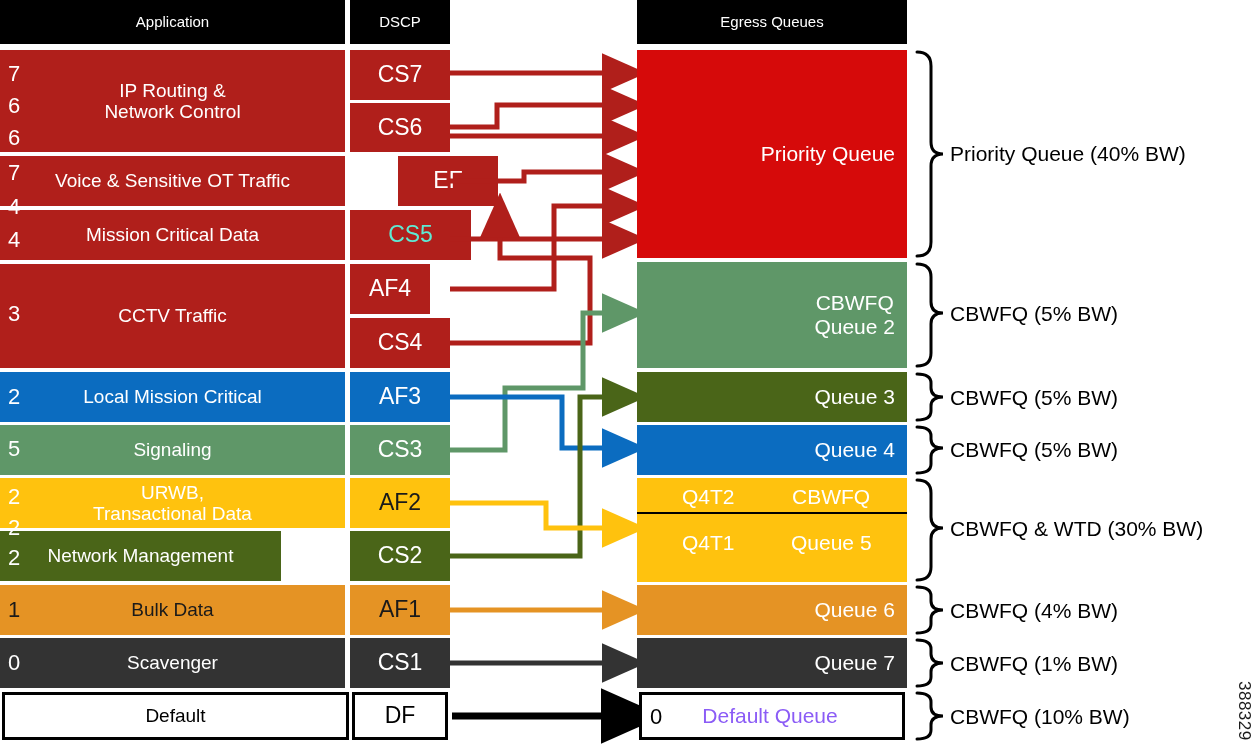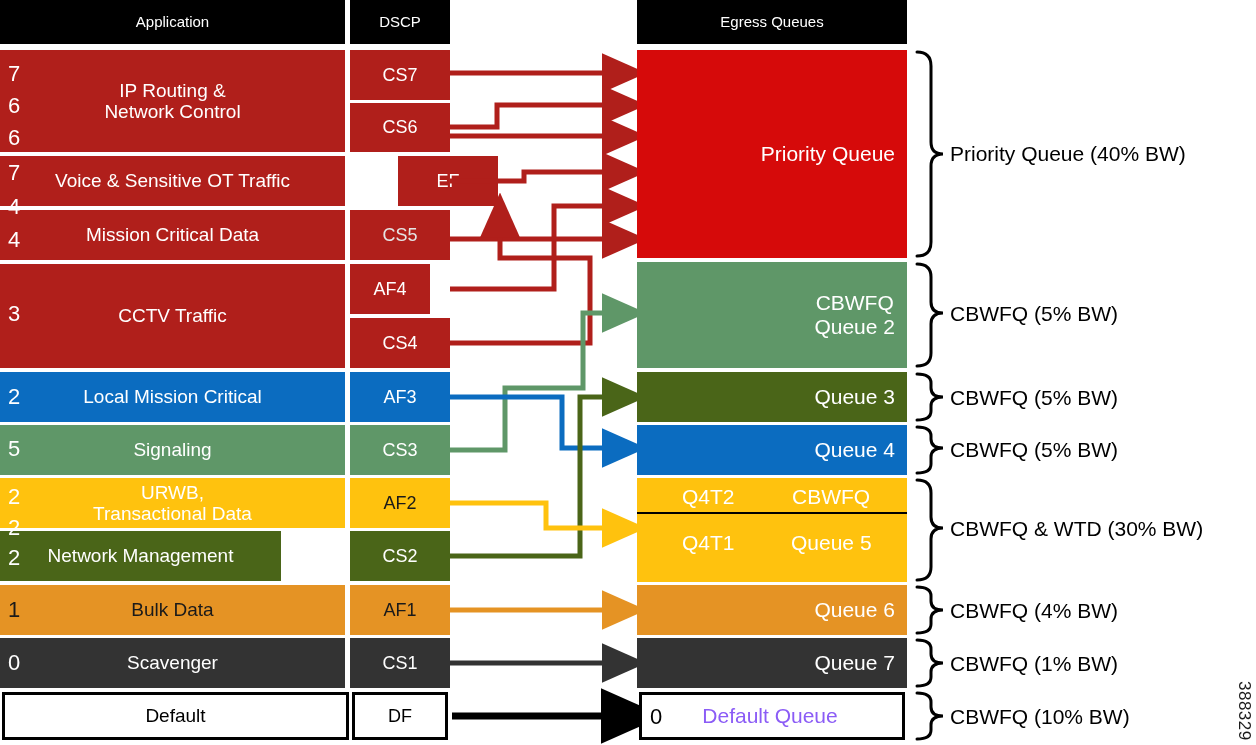--- a/index.html
+++ b/index.html
@@ -22,21 +22,21 @@
     white-space: pre-line;
   }
 
   .hdr {
     background: #000000;
     color: #ffffff;
     font-size: 15px;
   }
 
   .app-cell { font-size: 19px; }
-  .dscp-cell { font-size: 18px; }
+  .dscp-cell { font-size: 23px; }
   .queue-cell {
     justify-content: flex-end;
     padding-right: 12px;
     font-size: 21px;
     padding-left: 8px;
   }
   .queue-num {
     position: absolute;
     left: 8px;
     font-size: 22px;
@@ -105,21 +105,21 @@
 
   <div class="cell app-cell" style="left:0px; top:585px; width:345px; height:50px; background:#E59324; color:#1A1A1A;">Bulk Data</div>
 
   <div class="cell app-cell" style="left:0px; top:638px; width:345px; height:50px; background:#333333; color:#fff;">Scavenger</div>
 
   <div class="cell app-cell" style="left:2px; top:692px; width:347px; height:48px; background:#fff; color:#000; border:3px solid #000;">Default</div>
 
   <div class="cell dscp-cell" style="left:350px; top:50px; width:100px; height:50px; background:#B01F1B; color:#fff;">CS7</div>
   <div class="cell dscp-cell" style="left:350px; top:103px; width:100px; height:49px; background:#B01F1B; color:#fff;">CS6</div>
   <div class="cell dscp-cell" style="left:350px; top:156px; width:100px; height:50px; background:#B01F1B; color:#fff;margin-left:48px;">EF</div>
-  <div class="cell dscp-cell" style="left:350px; top:210px; width:100px; height:50px; background:#B01F1B; color:#e5e5e5;">CS5</div>
+  <div class="cell dscp-cell" style="left:350px; top:210px; width:121px; height:50px; background:#B01F1B; color:#5eead4;">CS5</div>
   <div class="cell dscp-cell" style="left:350px; top:264px; width:80px; height:50px; background:#B01F1B; color:#fff;">AF4</div>
   <div class="cell dscp-cell" style="left:350px; top:318px; width:100px; height:50px; background:#B01F1B; color:#fff;">CS4</div>
   <div class="cell dscp-cell" style="left:350px; top:372px; width:100px; height:50px; background:#0B6CC0; color:#fff;">AF3</div>
   <div class="cell dscp-cell" style="left:350px; top:425px; width:100px; height:50px; background:#5F9768; color:#fff;">CS3</div>
   <div class="cell dscp-cell" style="left:350px; top:478px; width:100px; height:50px; background:#FFC20E; color:#1A1A1A;">AF2</div>
   <div class="cell dscp-cell" style="left:350px; top:531px; width:100px; height:50px; background:#4A6518; color:#fff;">CS2</div>
   <div class="cell dscp-cell" style="left:350px; top:585px; width:100px; height:50px; background:#E59324; color:#1A1A1A;">AF1</div>
   <div class="cell dscp-cell" style="left:350px; top:638px; width:100px; height:50px; background:#333333; color:#fff;">CS1</div>
   <div class="cell dscp-cell" style="left:352px; top:692px; width:96px; height:48px; background:#fff; color:#000; border:3px solid #000;">DF</div>
 

